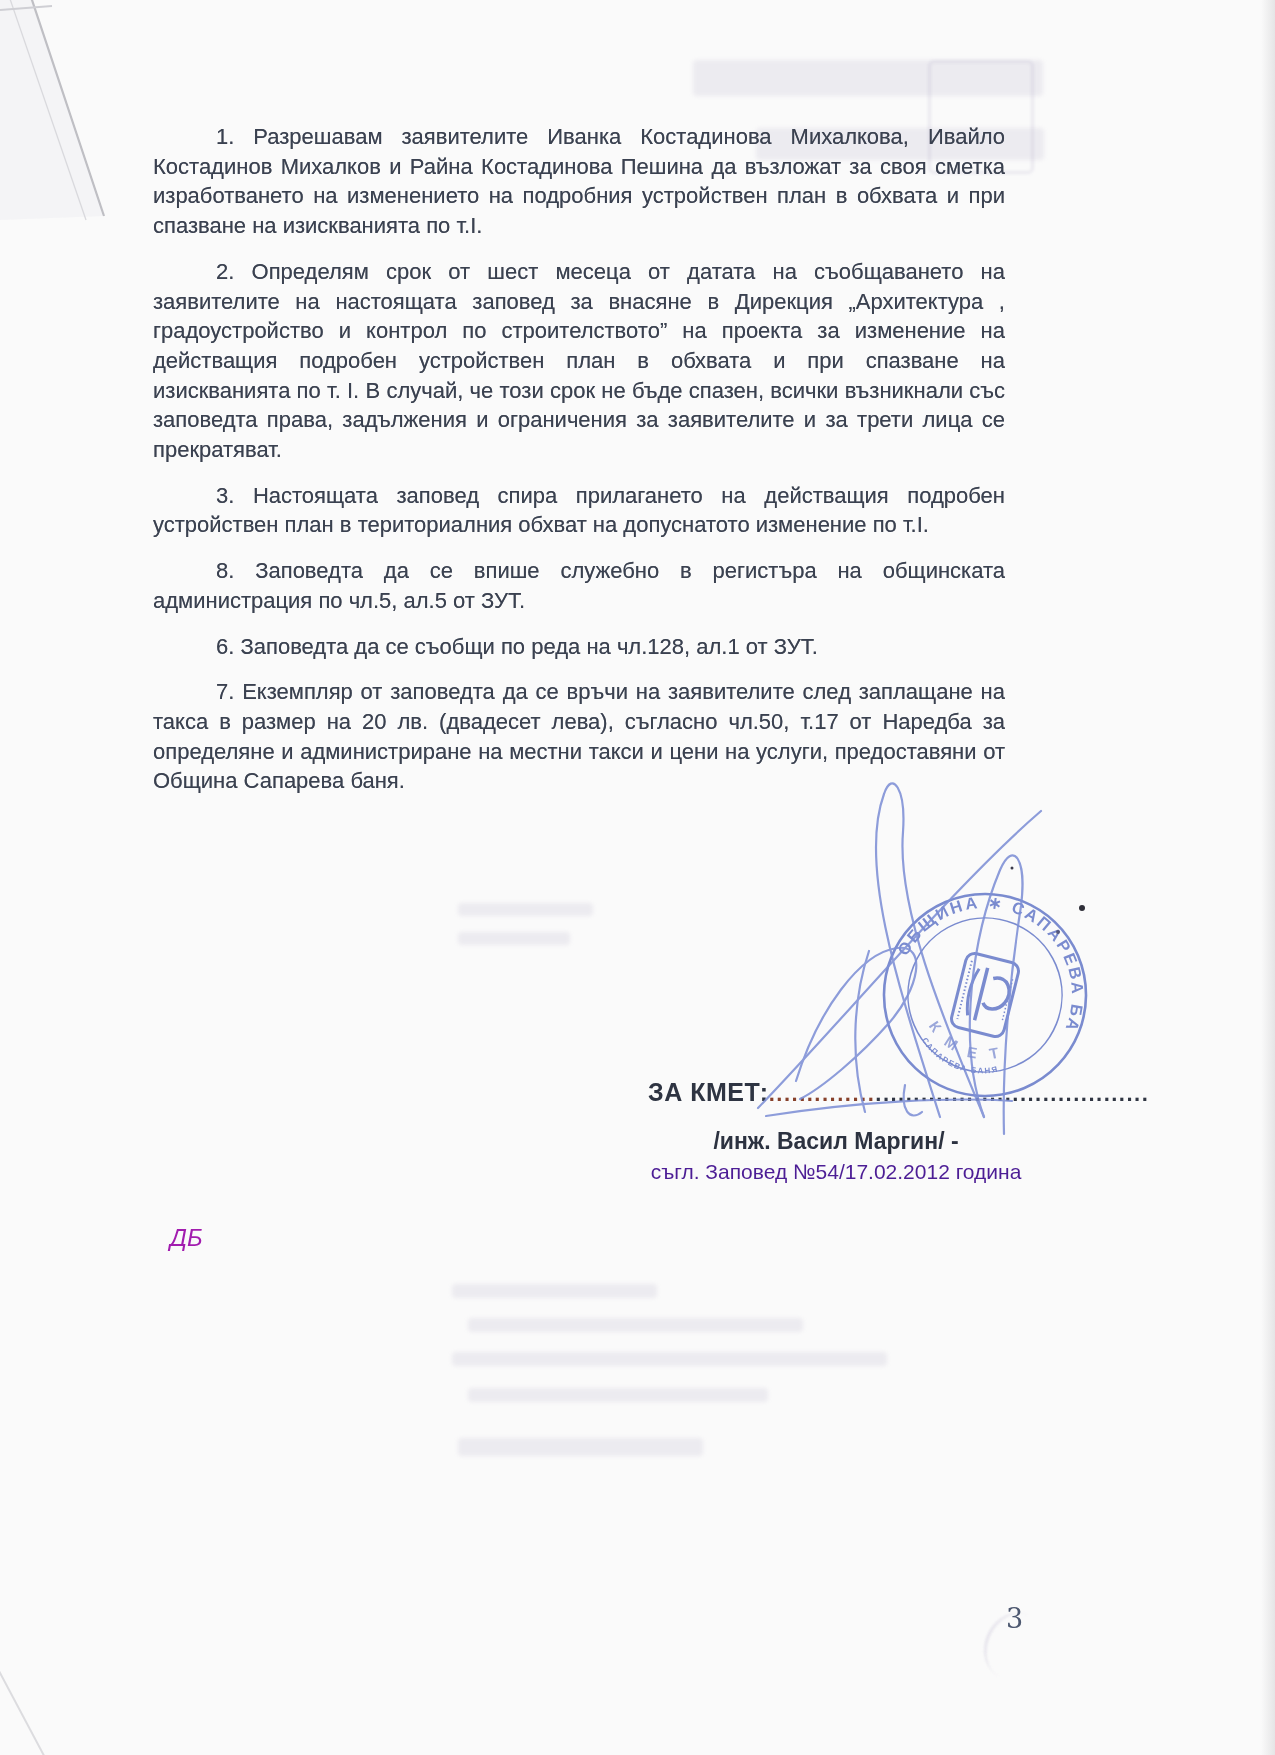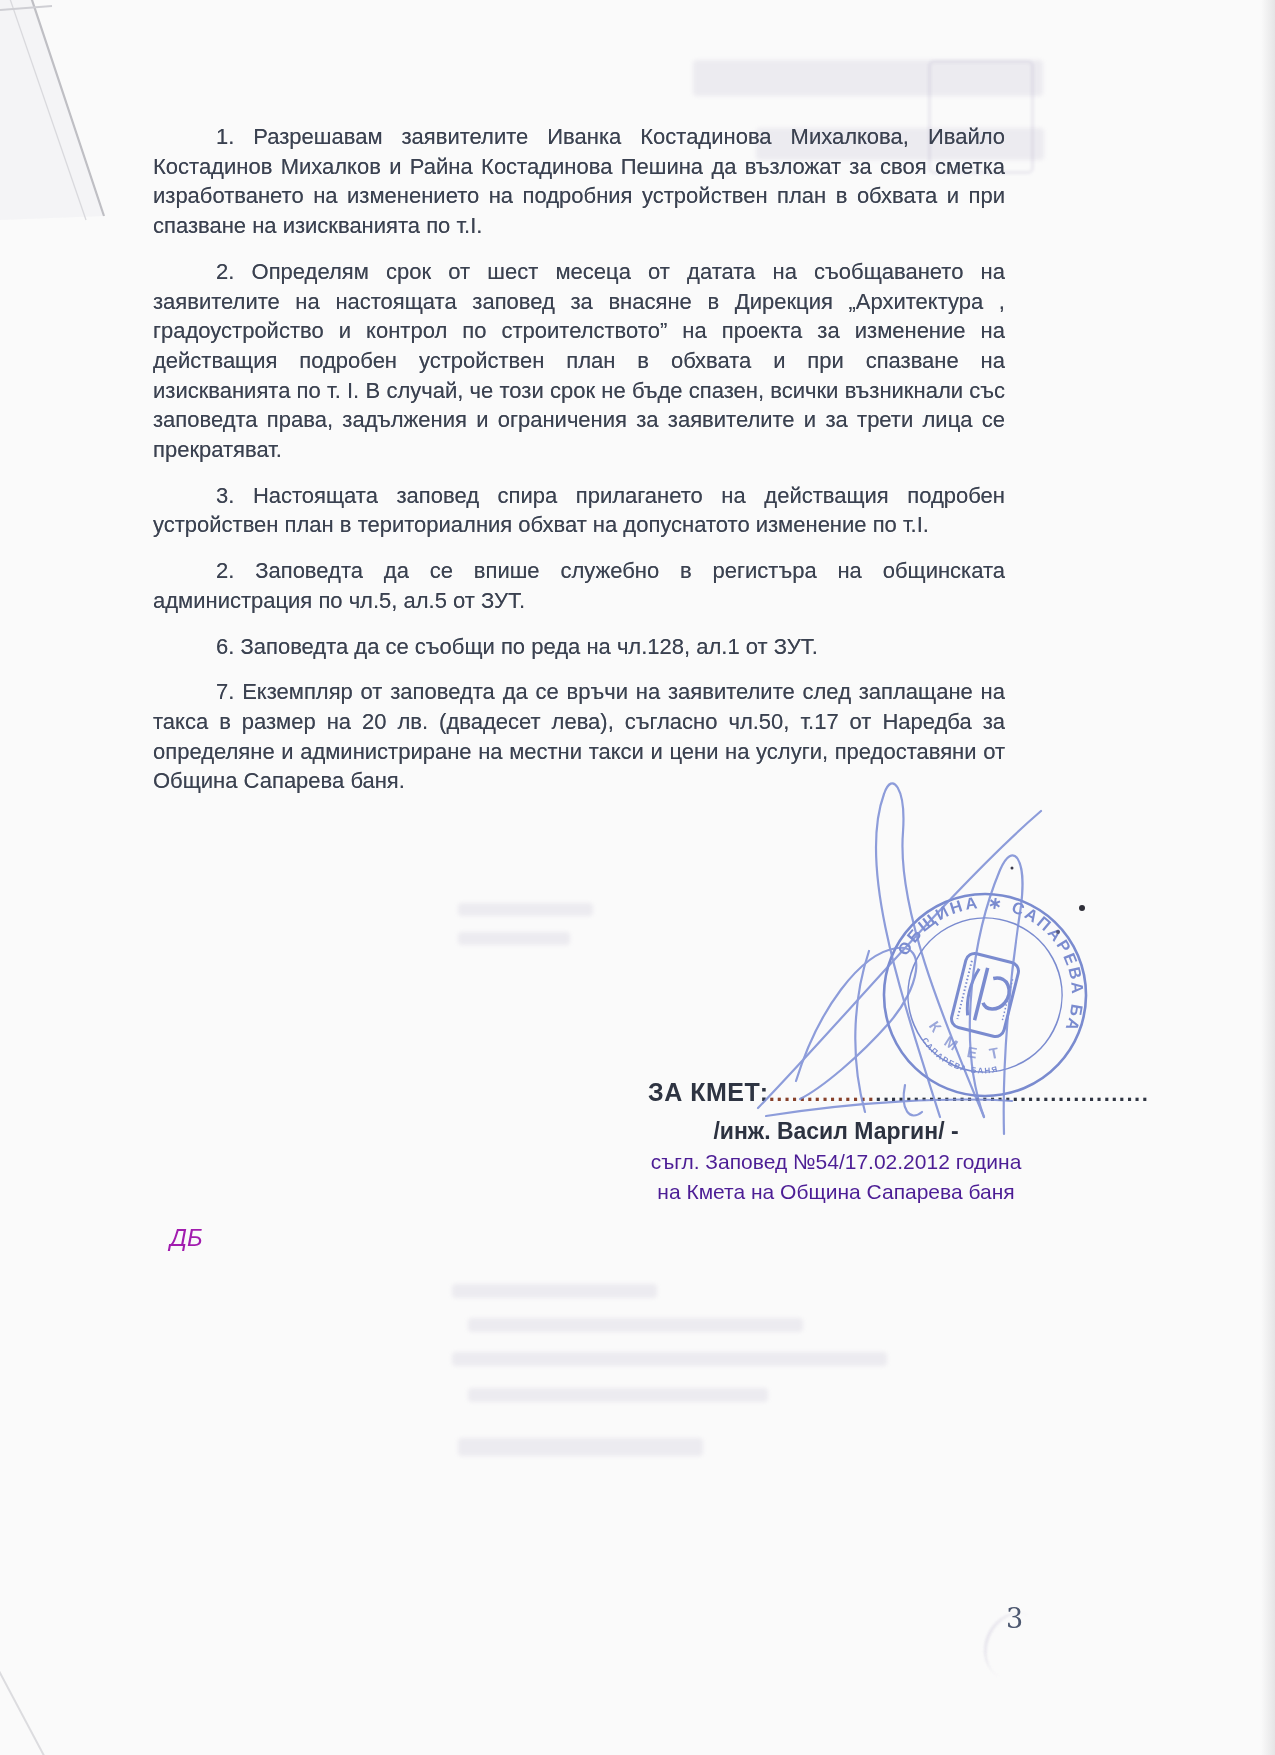--- a/index.html
+++ b/index.html
@@ -12,21 +12,21 @@
     position:absolute;left:137px;top:106px;width:884px;
     color:#3a4150;font-size:22px;line-height:29.7px;text-align:justify;z-index:2;
     text-shadow:0 0 .4px rgba(40,45,60,.55);
   }
   .doc-text p{margin:16px;text-indent:63px;}
   
   .sig{position:absolute;left:648px;top:1078px;width:376px;color:#2e3442;z-index:2;}
   .sig-row{font-size:25px;font-weight:bold;white-space:nowrap;letter-spacing:.5px;}
   .dots{font-size:22px;font-weight:bold;letter-spacing:1.5px;color:#2f3542;}
   .dots-red{color:#87402a;}
-  .sig-sub{text-align:center;margin-top:8px;}
+  .sig-sub{text-align:center;margin-top:18px;}
   .sig-name{font-size:23px;font-weight:bold;color:#2c3240;line-height:32px;}
   .sig-line{font-size:21px;color:#4c1d95;line-height:30px;}
   .initials{position:absolute;left:170px;top:1224px;font-size:24px;font-style:italic;
     color:#a21caf;z-index:2;}
   .pagenum{position:absolute;left:1006px;top:1603px;font-family:"DejaVu Serif",serif;
     font-size:27px;color:#4d5870;z-index:2;}
   
   .ghost{position:absolute;background:rgba(148,138,178,.13);filter:blur(2px);
     border-radius:4px;z-index:1;}
   .ghost-box{position:absolute;background:transparent;border:3px solid rgba(148,138,178,.15);
@@ -65,33 +65,32 @@
   <div class="ghost" style="left:468px;top:1388px;width:300px;height:14px"></div>
   <div class="ghost" style="left:458px;top:1438px;width:245px;height:18px"></div>
   <div class="ghost-swirl" style="left:985px;top:1612px;width:55px;height:68px"></div>
   <div class="fold-bl"></div>
   <div class="edge-right"></div>
 
   <div class="doc-text">
     <p>1. Разрешавам заявителите Иванка Костадинова Михалкова, Ивайло Костадинов Михалков и Райна Костадинова Пешина да възложат за своя сметка изработването на изменението на подробния устройствен план в обхвата и при спазване на изискванията по т.I.</p>
     <p>2. Определям срок от шест месеца от датата на съобщаването на заявителите на настоящата заповед за внасяне в Дирекция „Архитектура , градоустройство и  контрол  по строителството” на проекта за изменение на действащия подробен устройствен план в обхвата и при спазване на изискванията по т. I. В случай, че този срок не бъде спазен, всички възникнали със заповедта права, задължения и ограничения за заявителите  и за трети лица се прекратяват.</p>
     <p>3. Настоящата заповед спира прилагането на действащия подробен устройствен план в териториалния обхват на допуснатото изменение по т.I.</p>
-    <p>2. Заповедта да се впише  служебно  в  регистъра  на  общинската  администрация по  чл.5, ал.5  от  ЗУТ.</p>
+    <p>8. Заповедта да се впише  служебно  в  регистъра  на  общинската  администрация по  чл.5, ал.5  от  ЗУТ.</p>
     <p>6. Заповедта да се съобщи по реда на чл.128, ал.1 от ЗУТ.</p>
     <p>7. Екземпляр от заповедта да се връчи на заявителите след заплащане на такса в размер на 20 лв. (двадесет лева), съгласно чл.50, т.17 от Наредба за определяне и администриране на местни такси и цени на услуги, предоставяни от Община Сапарева баня.</p>
   </div>
 
   <div class="sig">
     <div class="sig-row">
       <span>ЗА КМЕТ:</span><span class="dots dots-red">..............</span><span class="dots">....................................</span>
     </div>
     <div class="sig-sub">
       <div class="sig-name">/инж. Васил Маргин/ -</div>
       <div class="sig-line">съгл. Заповед №54/17.02.2012 година</div>
-      <div class="sig-line">на Кмета на Община Сапарева баня</div>
     </div>
   </div>
 
   <svg class="stamp-svg" width="290" height="300" viewBox="855 850 290 300">
     <g transform="translate(985,995) rotate(22)" opacity="0.8" fill="none" stroke="#5b70c5">
       <circle r="101" stroke-width="2.6"></circle>
       <circle r="77" stroke-width="1.6"></circle>
       <defs>
         <path id="ringTop" d="M -87 0 A 87 87 0 1 1 87 0"></path>
         <path id="ringBottom" d="M -62 16 A 64 64 0 0 0 62 16"></path>

